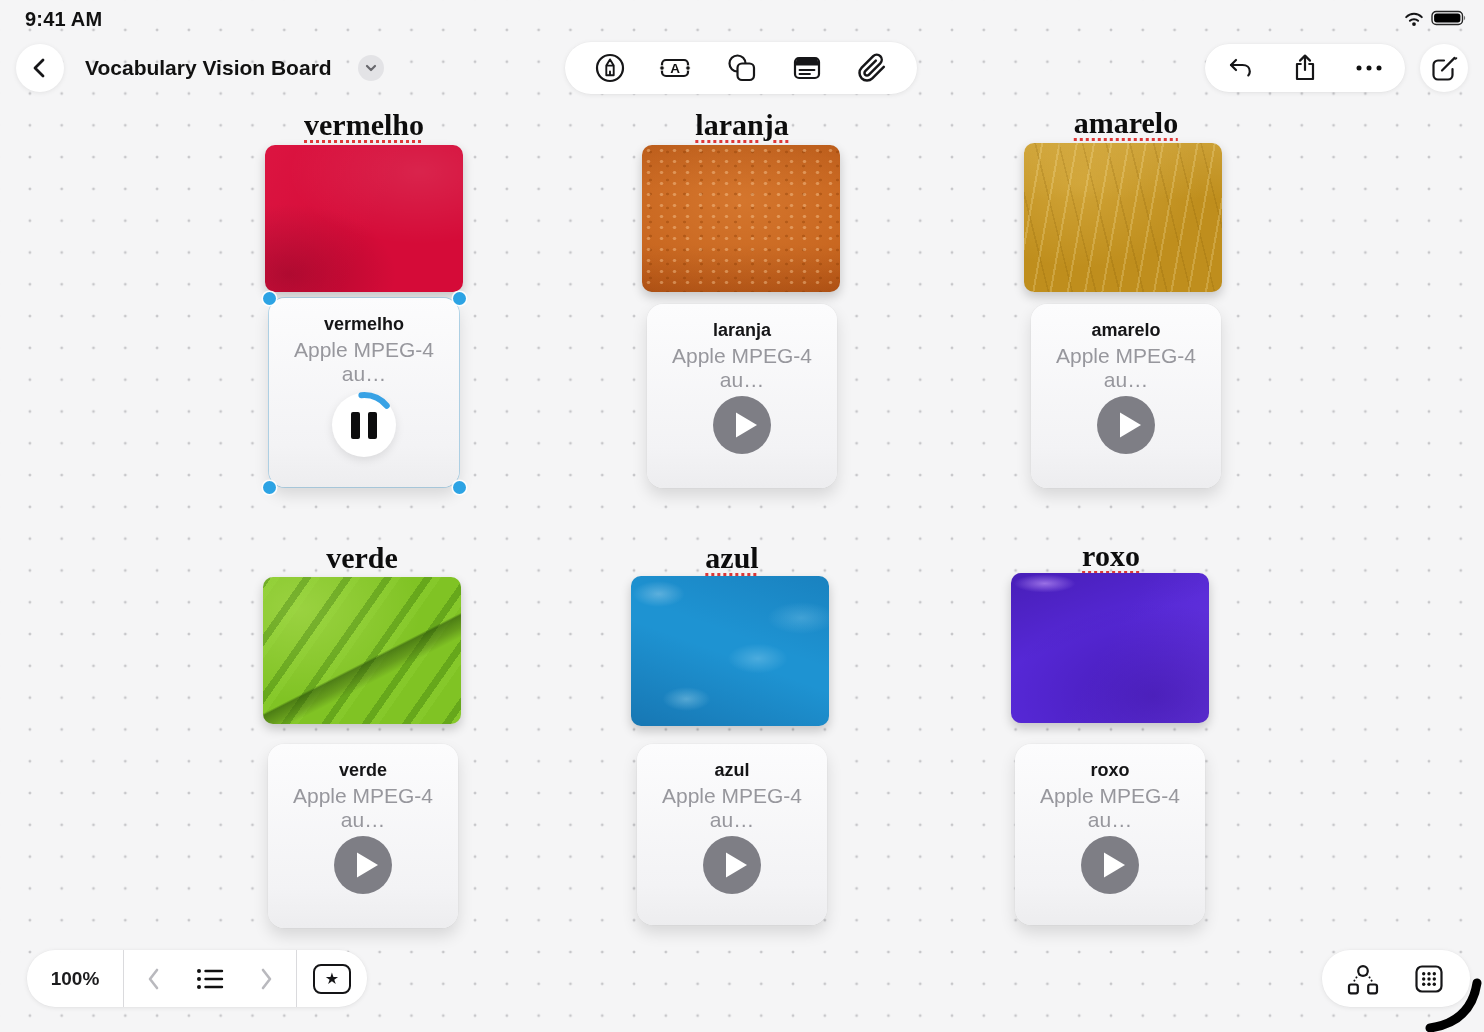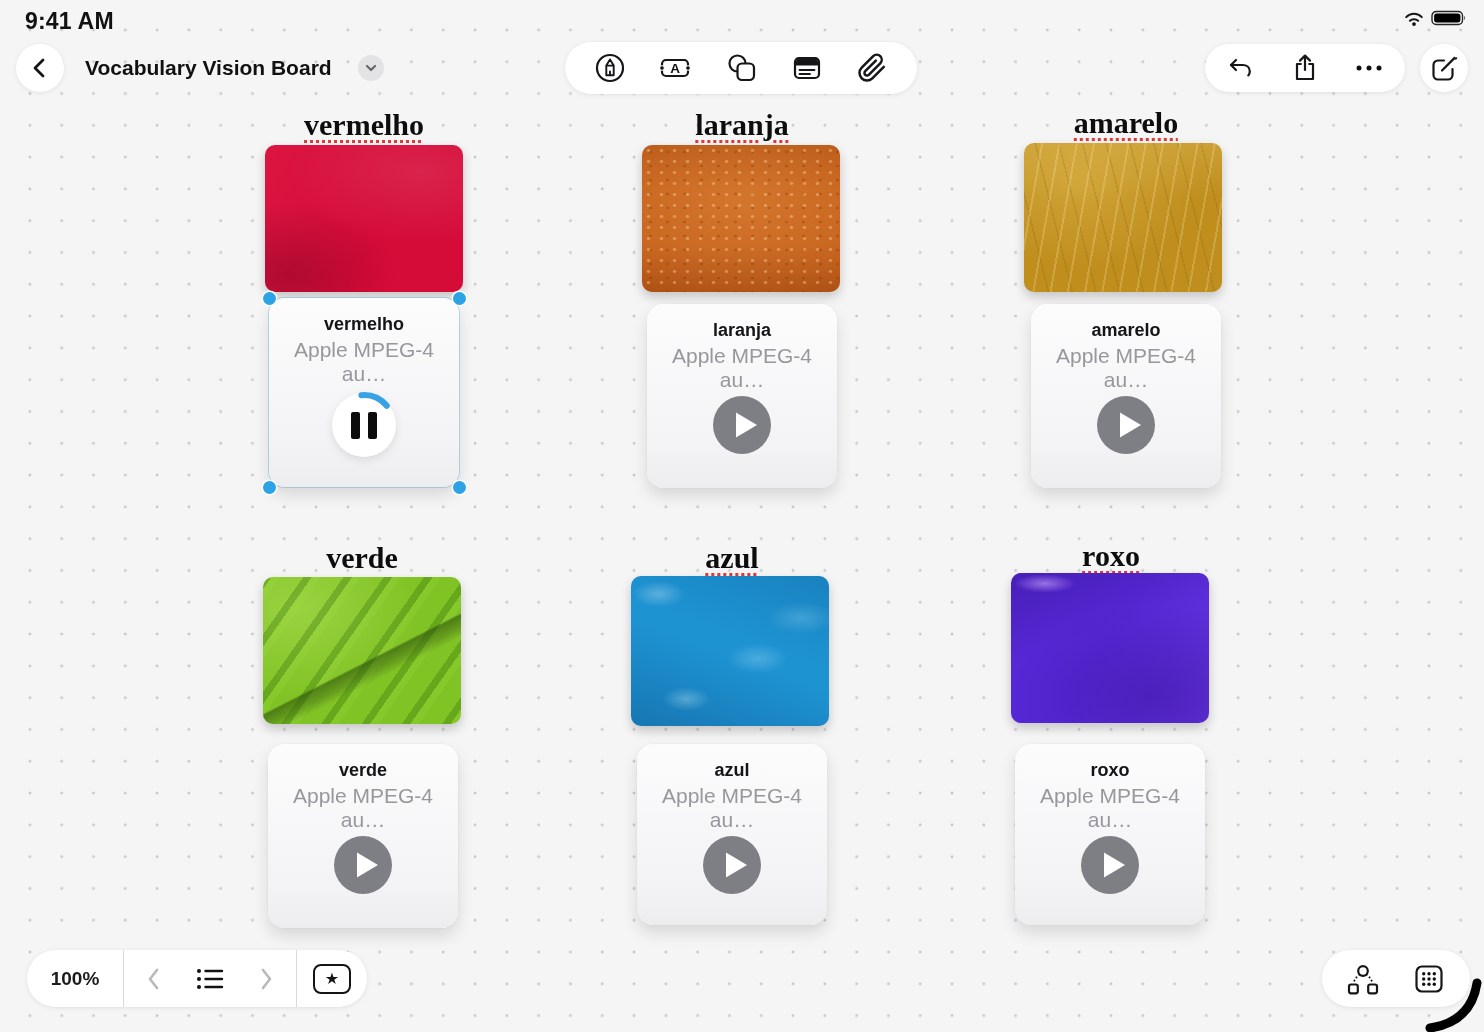--- a/index.html
+++ b/index.html
@@ -10,21 +10,21 @@
     background-color:#f5f5f6;
     background-image: radial-gradient(circle, #c7c7ca 1.2px, transparent 1.7px);
     background-size: 31.8px 31.8px;
     background-position: 14px 14px;
     color:#111;
   }
   svg { display:block; }
   .ic { stroke:#161618; stroke-width:2.2; fill:none; stroke-linecap:round; stroke-linejoin:round; }
 
   
-  .time { position:absolute; left:25px; top:8px; font-size:23px; font-weight:700; letter-spacing:.2px; }
+  .time { position:absolute; left:25px; top:8px; font-size:20px; font-weight:700; letter-spacing:.2px; }
   .status-right { position:absolute; right:16px; top:9px; display:flex; align-items:center; gap:6px; }
 
   
   .pill { position:absolute; background:#fff; border-radius:28px;
           box-shadow:0 1px 5px rgba(0,0,0,.08), 0 0 0 .5px rgba(0,0,0,.02);
           display:flex; align-items:center; }
   .circle-btn { position:absolute; width:48px; height:48px; border-radius:50%; background:#fff;
           box-shadow:0 1px 5px rgba(0,0,0,.08); display:flex; align-items:center; justify-content:center; cursor:pointer; }
   .tool-btn { display:flex; align-items:center; justify-content:center; width:58px; height:48px; cursor:pointer; }
 

